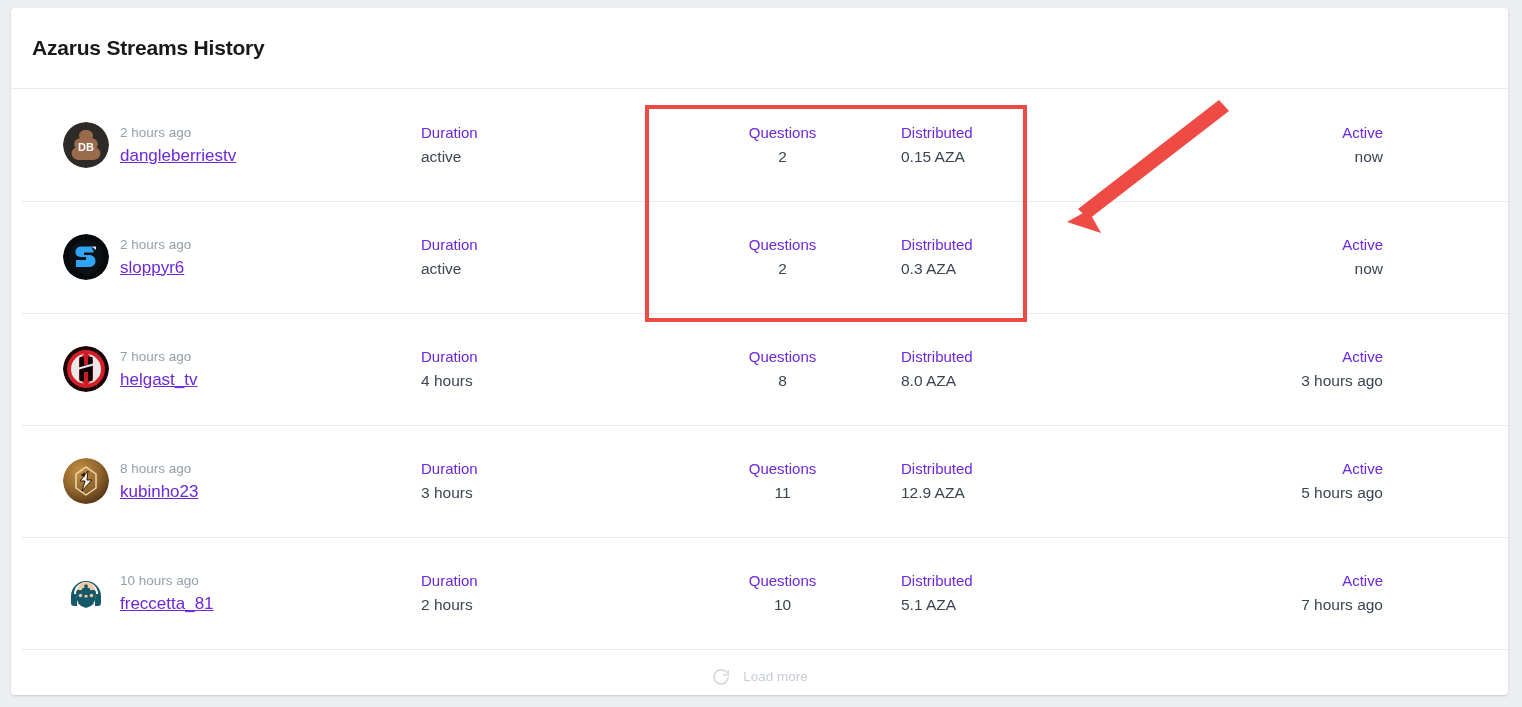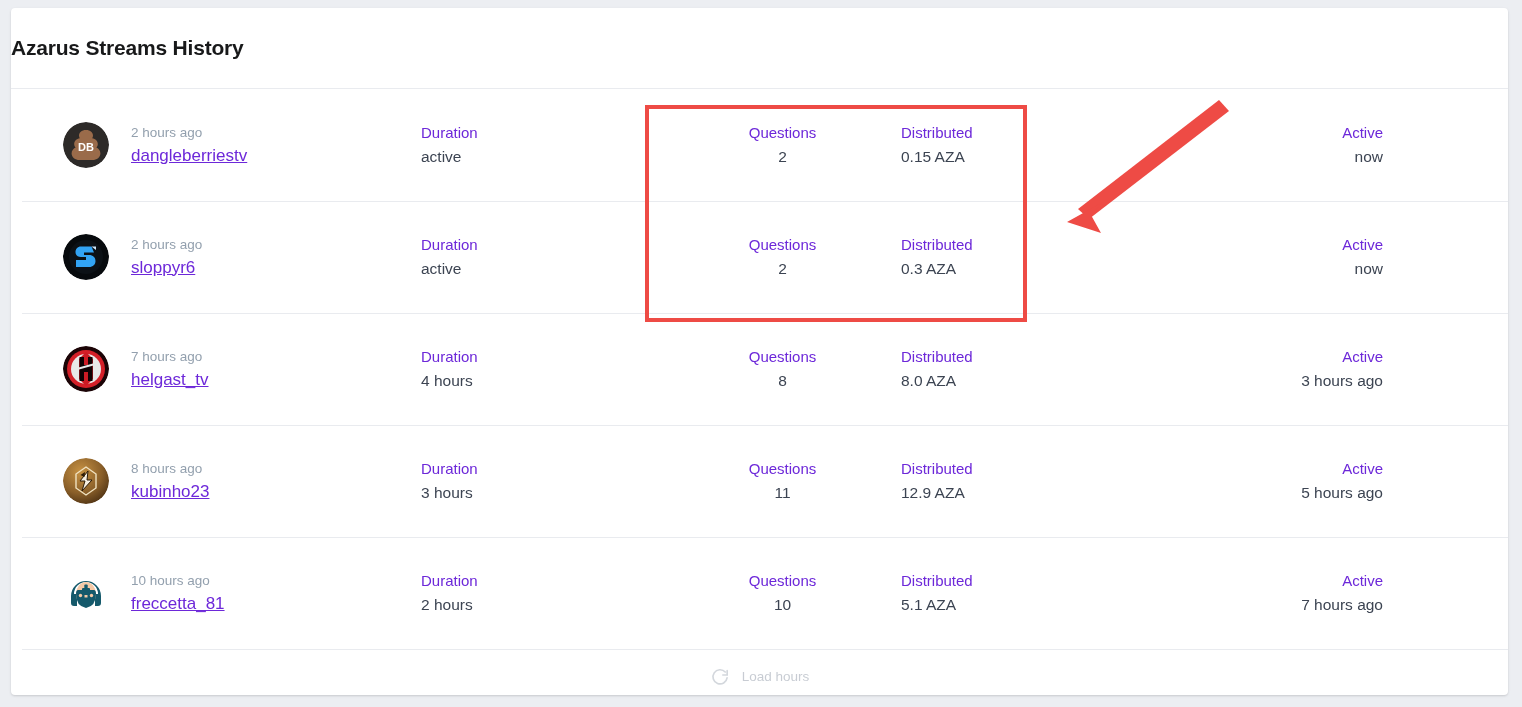--- a/index.html
+++ b/index.html
@@ -22,20 +22,21 @@
     border-radius: 4px;
     box-shadow: 0 1px 3px rgba(0,0,0,0.10), 0 1px 2px rgba(0,0,0,0.06);
     overflow: hidden;
   }
 
   
   #card-header {
     height: 81px;
     display: flex;
     align-items: center;
+    padding-left: 21px;
     border-bottom: 1px solid #e9ebef;
   }
   #page-title {
     font-size: 21px;
     font-weight: bold;
     color: #18191a;
     letter-spacing: -0.2px;
   }
 
   
@@ -70,21 +71,21 @@
     width: 46px;
     height: 46px;
     border-radius: 50%;
     flex: 0 0 46px;
     position: relative;
     overflow: hidden;
   }
   .avatar svg { display: block; width: 46px; height: 46px; }
 
   .streamer-text {
-    margin-left: 22px;
+    margin-left: 11px;
     display: flex;
     flex-direction: column;
     gap: 5px;
   }
   .ago {
     font-size: 13.5px;
     color: #93a0ae;
     line-height: 16px;
   }
   .uname {
@@ -352,21 +353,21 @@
     </div>
 
   <div id="load-more-wrap">
     <div id="load-more">
       <span id="refresh-icon">
         <svg width="20" height="20" viewBox="0 0 24 24" fill="none" stroke="#b9bfc8" stroke-width="2" stroke-linecap="round">
           <path d="M20.5 13a8.5 8.5 0 1 1-2.2-7"></path>
           <polyline points="20.6 4.4 20.6 9.6 15.4 9.6" fill="none"></polyline>
         </svg>
       </span>
-      <span class="lm-label">Load hours</span>
+      <span class="lm-label">Load more</span>
     </div>
   </div>
 
   <div id="annot-box"></div>
 
   <svg id="annot-arrow" viewBox="0 0 190 150">
     <g fill="#ee4b45">
       <path d="M168 12 L178 23 L38 131 L27 121 Z"></path>
       <path d="M16 134 L52 114 L40 127 L50 145 Z"></path>
     </g>

